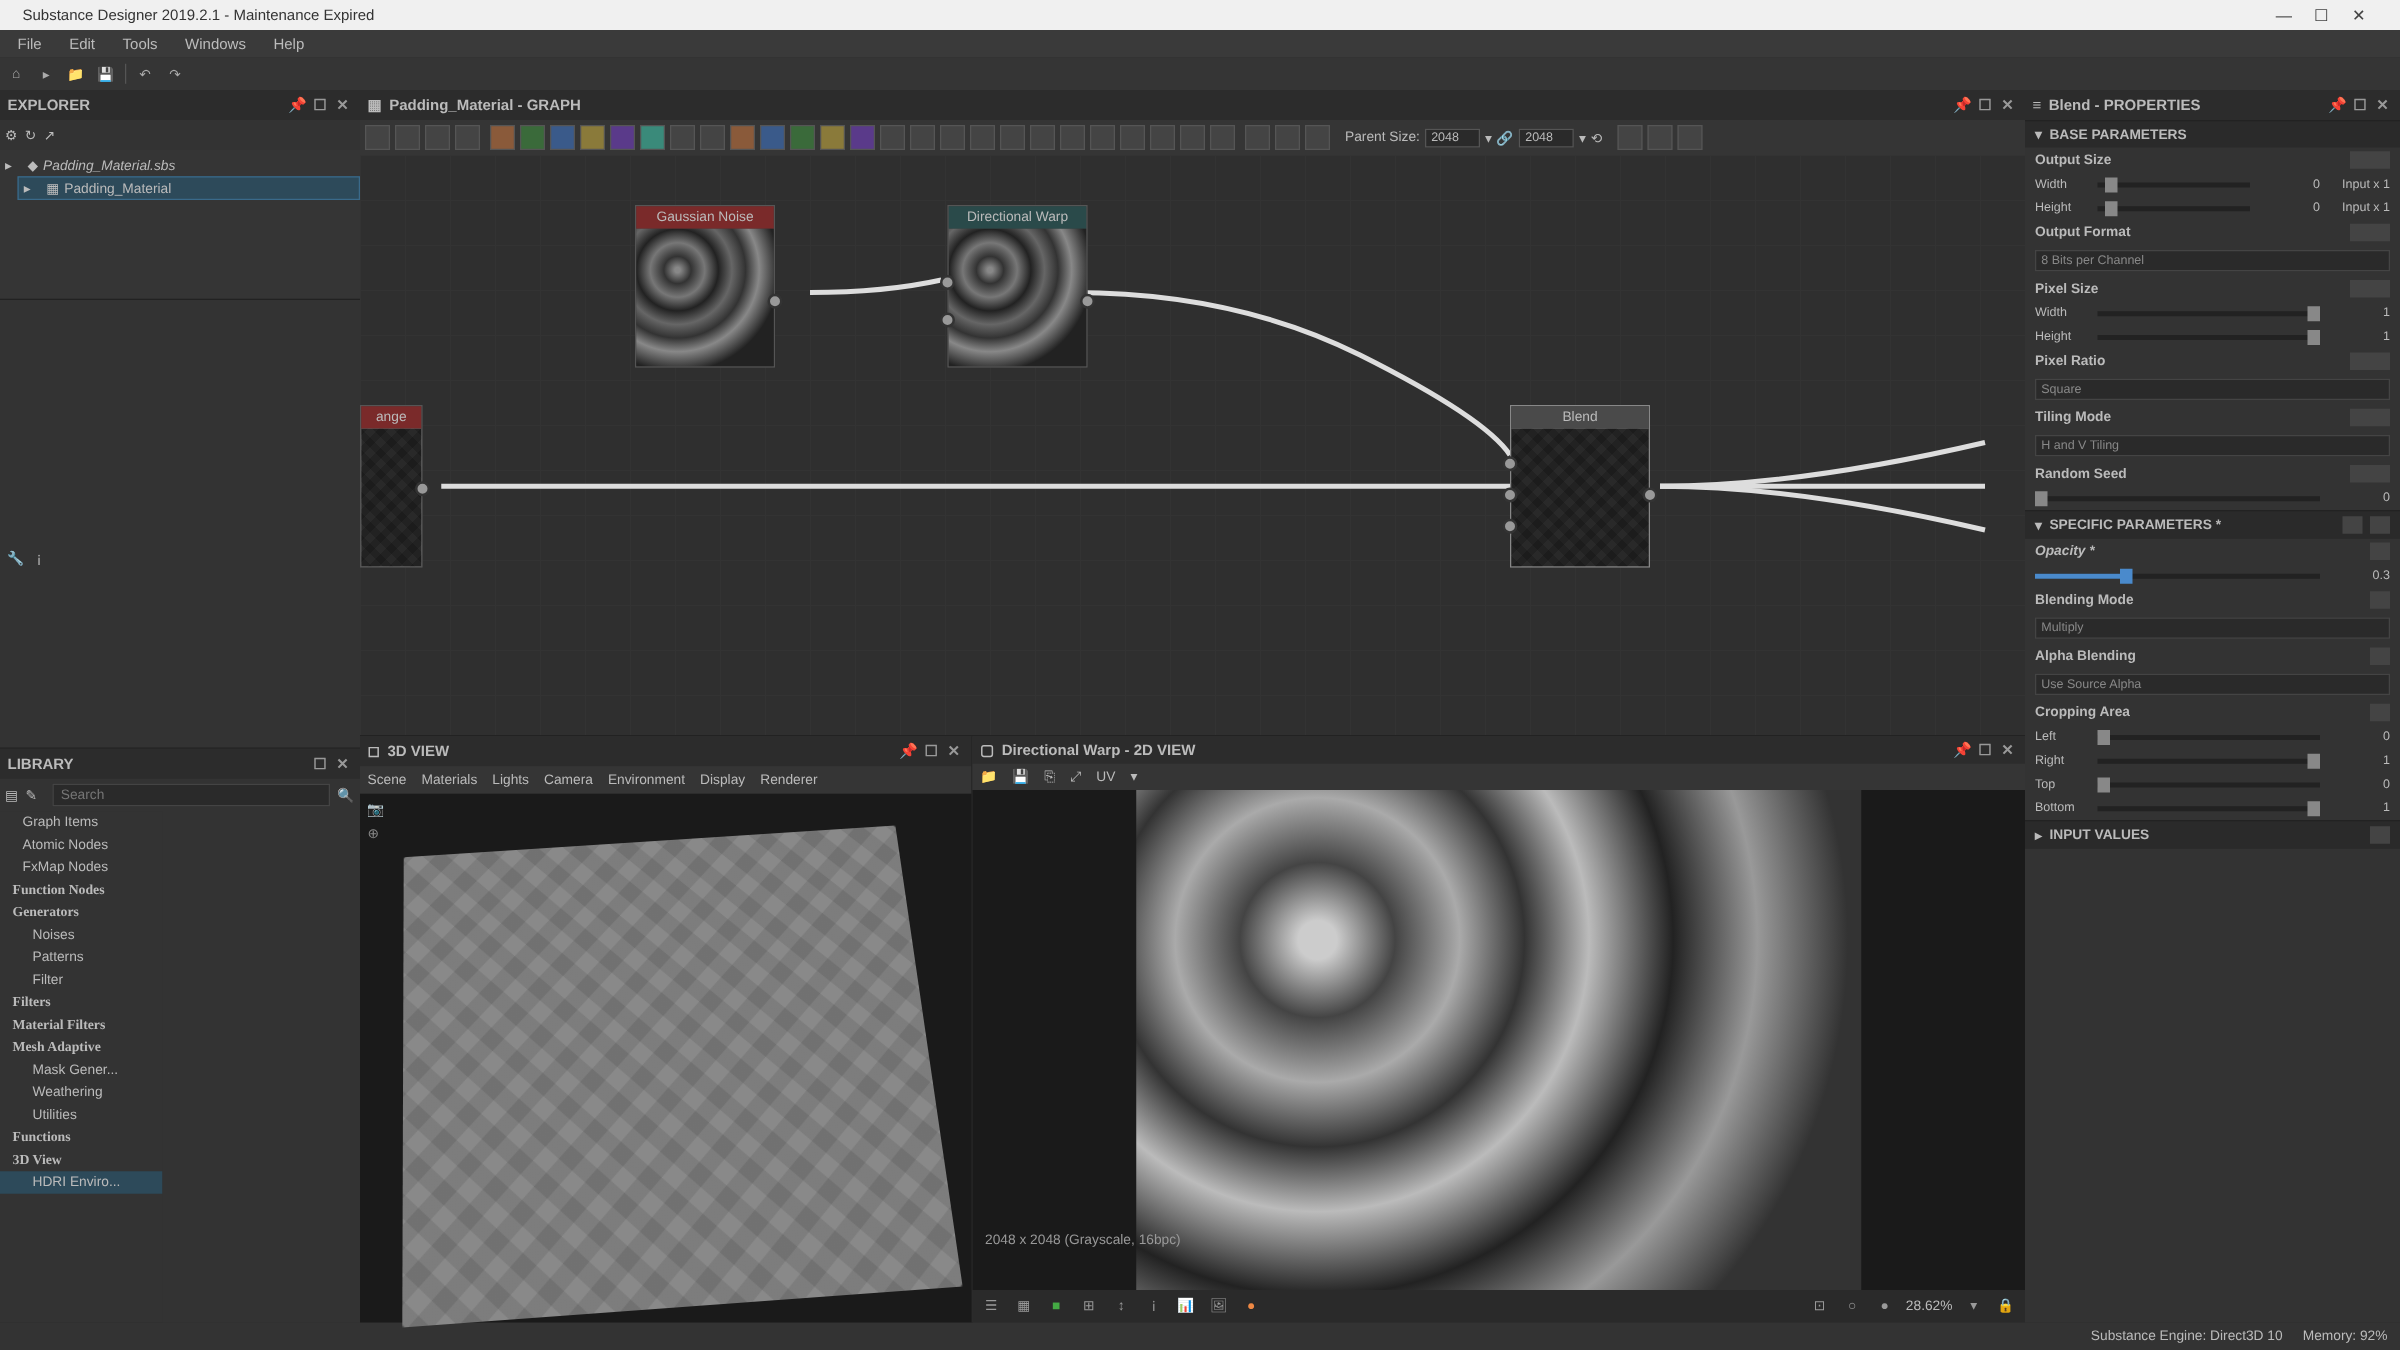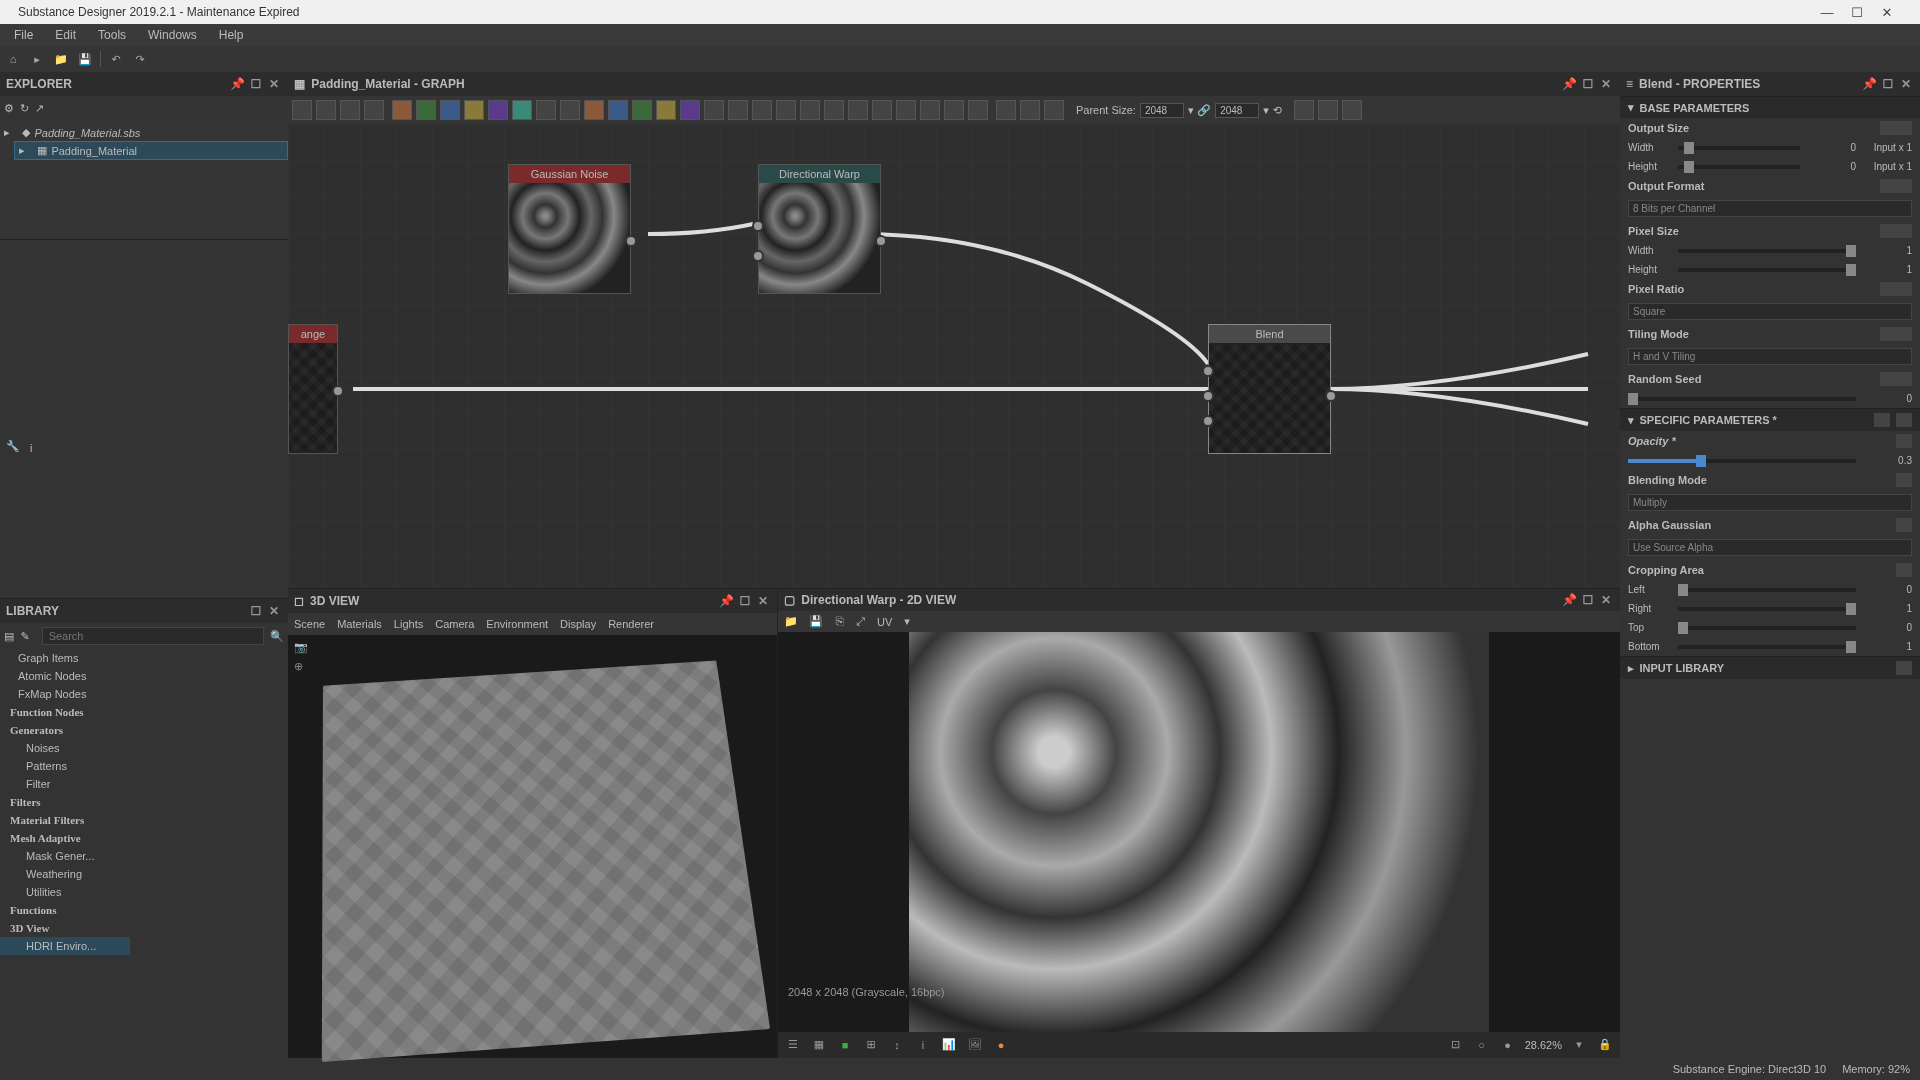--- a/index.html
+++ b/index.html
@@ -39,21 +39,21 @@
 .thumb-img { width: 120px; height: 56px; background: #222; border: 1px solid #444; }
 .thumb-label { text-align: center; font-size: 10px; margin-top: 4px; }
 .graph-panel { flex: 1; display: flex; flex-direction: column; background: #333; position: relative; }
 .graph-toolbar { height: 28px; background: #353535; display: flex; align-items: center; padding: 0 4px; gap: 4px; }
 .gtb { width: 20px; height: 20px; background: #444; border: 1px solid #555; cursor: pointer; display: inline-flex; align-items: center; justify-content: center; }
 .gtb.c1 { background: #8a5a3a; } .gtb.c2 { background: #3a6a3a; } .gtb.c3 { background: #3a5a8a; }
 .gtb.c4 { background: #8a7a3a; } .gtb.c5 { background: #5a3a8a; } .gtb.c6 { background: #3a8a7a; }
 .parent-size { display: flex; align-items: center; gap: 4px; margin-left: 8px; }
 .ps-input { background: #2a2a2a; border: 1px solid #555; color: #bbb; width: 44px; padding: 1px 4px; font-size: 10px; }
 .graph-canvas { flex: 1; background: #2f2f2f; background-image: linear-gradient(#333 1px, transparent 1px), linear-gradient(90deg, #333 1px, transparent 1px); background-size: 36px 36px; position: relative; overflow: hidden; }
-.node { position: absolute; width: 123px; background: #3a3a3a; border: 1px solid #555; }
+.node { position: absolute; width: 112px; background: #3a3a3a; border: 1px solid #555; }
 .node.sel { border: 1px solid #888; }
 .node-title { height: 18px; text-align: center; font-size: 11px; line-height: 18px; }
 .node-title.red { background: #7a2a2a; }
 .node-title.teal { background: #2a4a4a; }
 .node-title.gray { background: #4a4a4a; }
 .node-preview { height: 110px; background: radial-gradient(circle at 30% 30%, #888 2%, #333 10%, #777 20%, #222 30%, #666 40%, #333 50%, #888 60%, #222 75%); }
 .node-preview.diamond { background: repeating-linear-gradient(45deg, #555 0 6px, #666 6px 12px), repeating-linear-gradient(-45deg, #555 0 6px, #666 6px 12px); background-blend-mode: multiply; }
 .port { position: absolute; width: 12px; height: 12px; background: #999; border: 2px solid #333; border-radius: 50%; }
 .node-partial { position: absolute; left: 0; top: 200px; width: 50px; height: 130px; background: #3a3a3a; border: 1px solid #555; }
 .node-partial .node-title { background: #7a2a2a; }
@@ -448,21 +448,21 @@
         <span class="prop-val">0.3</span>
       </div>
       <div class="prop-hdrrow">
         <span class="plbl">Blending Mode</span>
         <span class="prop-iconbtn"></span>
       </div>
       <div class="prop-row">
         <div class="prop-select">Multiply</div>
       </div>
       <div class="prop-hdrrow">
-        <span class="plbl">Alpha Gaussian</span>
+        <span class="plbl">Alpha Blending</span>
         <span class="prop-iconbtn"></span>
       </div>
       <div class="prop-row">
         <div class="prop-select">Use Source Alpha</div>
       </div>
       <div class="prop-hdrrow">
         <span class="plbl">Cropping Area</span>
         <span class="prop-iconbtn"></span>
       </div>
       <div class="prop-row">
@@ -488,21 +488,21 @@
       </div>
       <div class="prop-row">
         <span class="prop-sublabel">Bottom</span>
         <div class="prop-slider">
             <div class="handle" style="left:calc(100% - 10px)"></div>
           </div>
         <span class="prop-val">1</span>
       </div>
       <div class="prop-section">
         <span>▸</span>
-        <span style="flex:1">INPUT LIBRARY</span>
+        <span style="flex:1">INPUT VALUES</span>
         <span class="prop-iconbtn"></span>
       </div>
     </div>
   </div>
 </div>
 
 <div class="statusbar">
   <span>Substance Engine: Direct3D 10</span>
   <span>Memory: 92%</span>
 </div>

